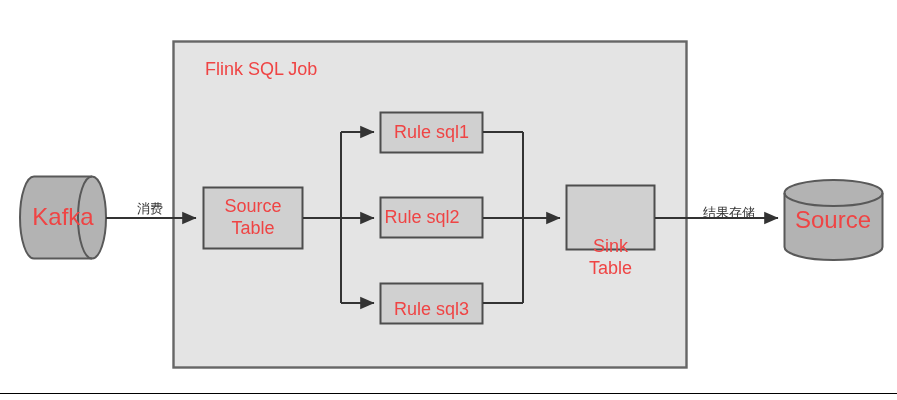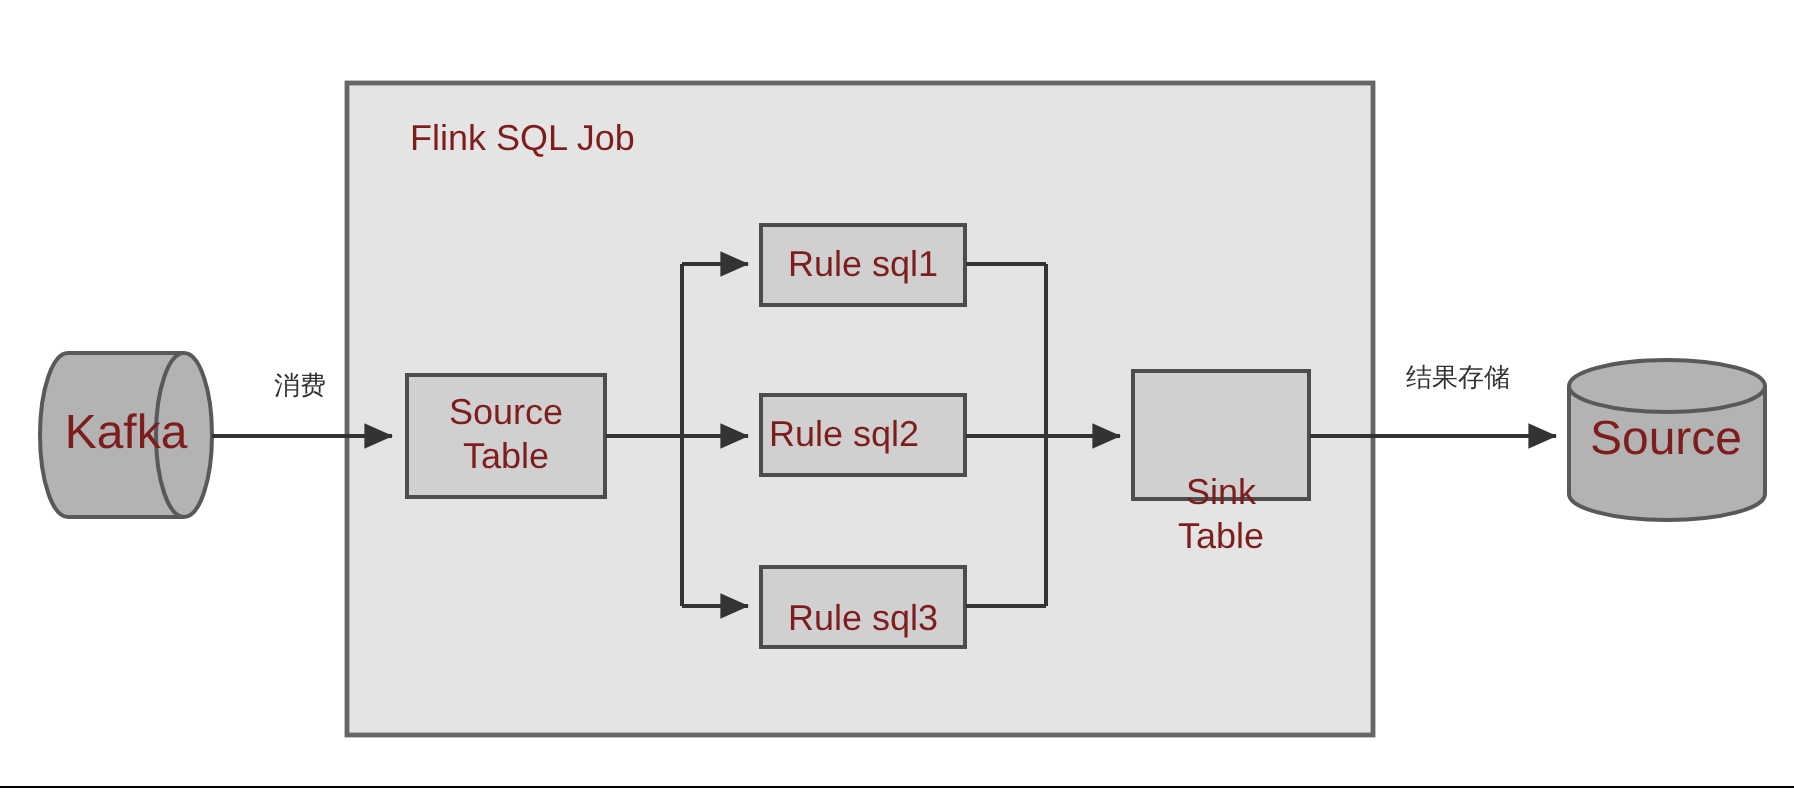--- a/index.html
+++ b/index.html
@@ -23,21 +23,21 @@
     top: 0;
     width: 897px;
     height: 400px;
   }
   .node-label {
     position: absolute;
     display: flex;
     align-items: center;
     justify-content: center;
     text-align: center;
-    color: #7f1d1d;
+    color: #ef4444;
     line-height: 1.22;
     pointer-events: none;
     white-space: pre-line;
   }
   .lbl-box { font-size: 18px; }
   .lbl-cyl { font-size: 24px; border-radius: 24px; }
   .lbl-container-title {
     font-size: 18px;
     justify-content: flex-start;
     text-align: left;
@@ -125,19 +125,19 @@
 
   <div class="node-label lbl-box" style="left:380px; top:197px; width:84px; height:41px;">Rule sql2</div>
 
   <div class="node-label lbl-box" style="left:380px; top:283px; width:103px; height:53px;">Rule sql3</div>
 
   <div class="node-label lbl-box" style="left:566px; top:185px; width:89px; height:65px;margin-top:40px;">Sink
 Table</div>
 
   <div class="node-label lbl-cyl" style="left:784px; top:190px; width:98px; height:60px;">Source</div>
 
-  <div class="edge-label" style="left:126px; top:184px; width:48px;">消费</div>
+  <div class="edge-label" style="left:126px; top:200px; width:48px;">消费</div>
 
-  <div class="edge-label" style="left:694px; top:180px; width:70px;">结果存储</div>
+  <div class="edge-label" style="left:694px; top:204px; width:70px;">结果存储</div>
 
   <div class="bottom-rule" style="top:393px;"></div>
 
 </div>
 
 </body></html>

